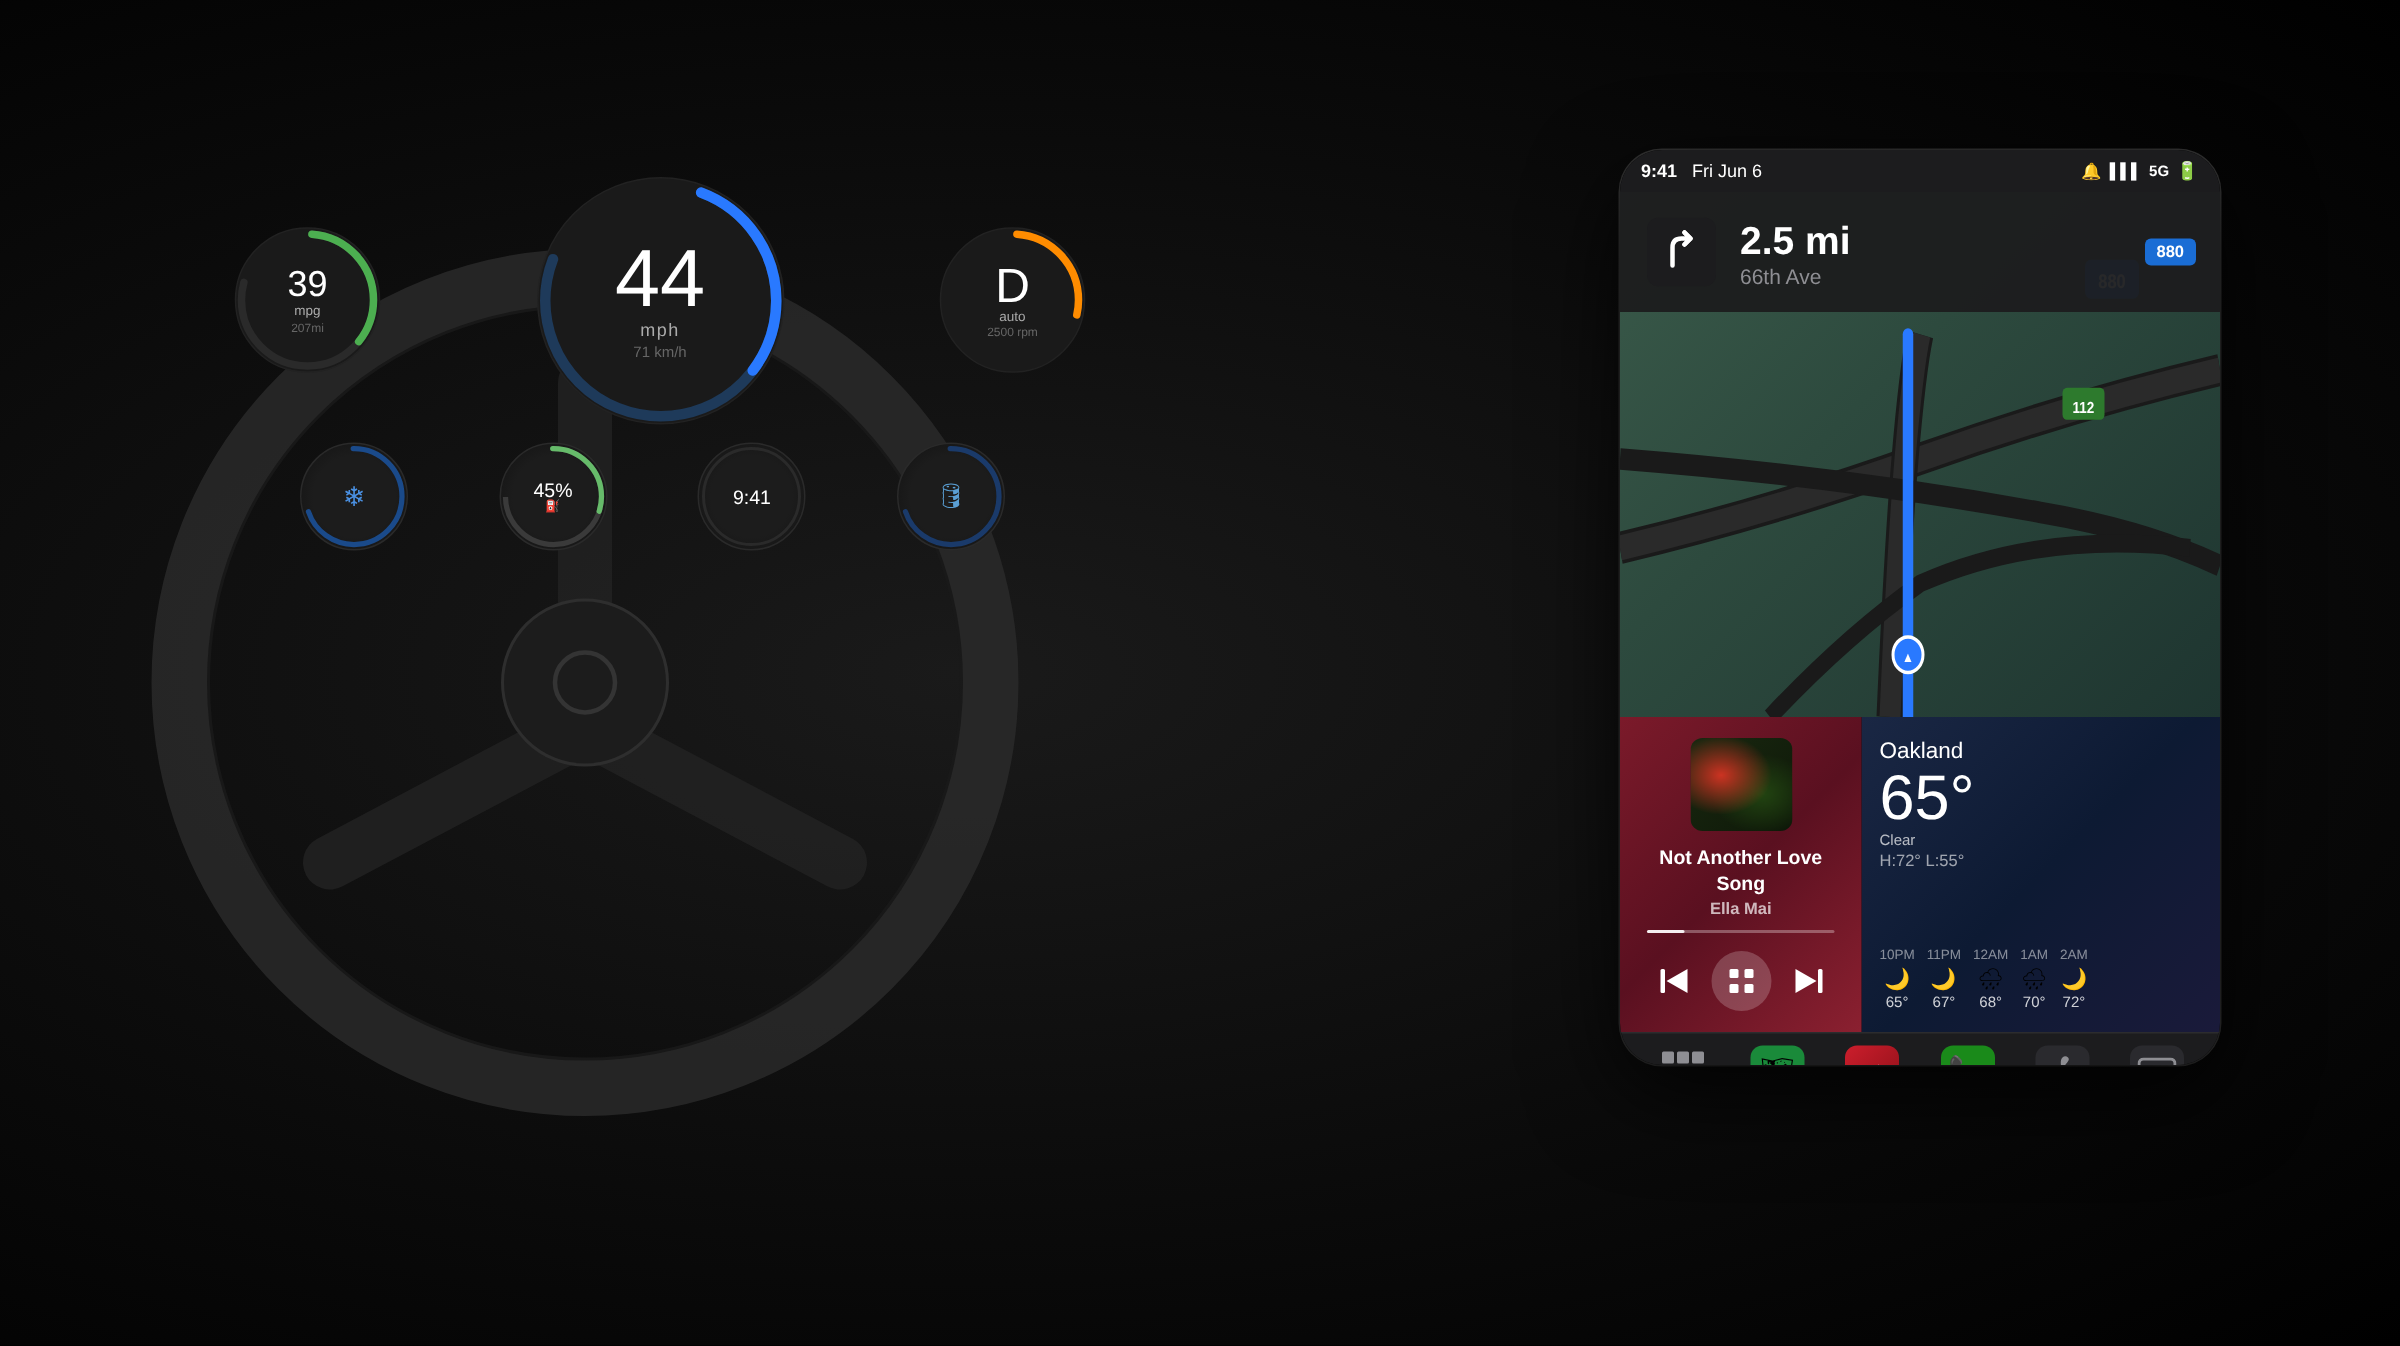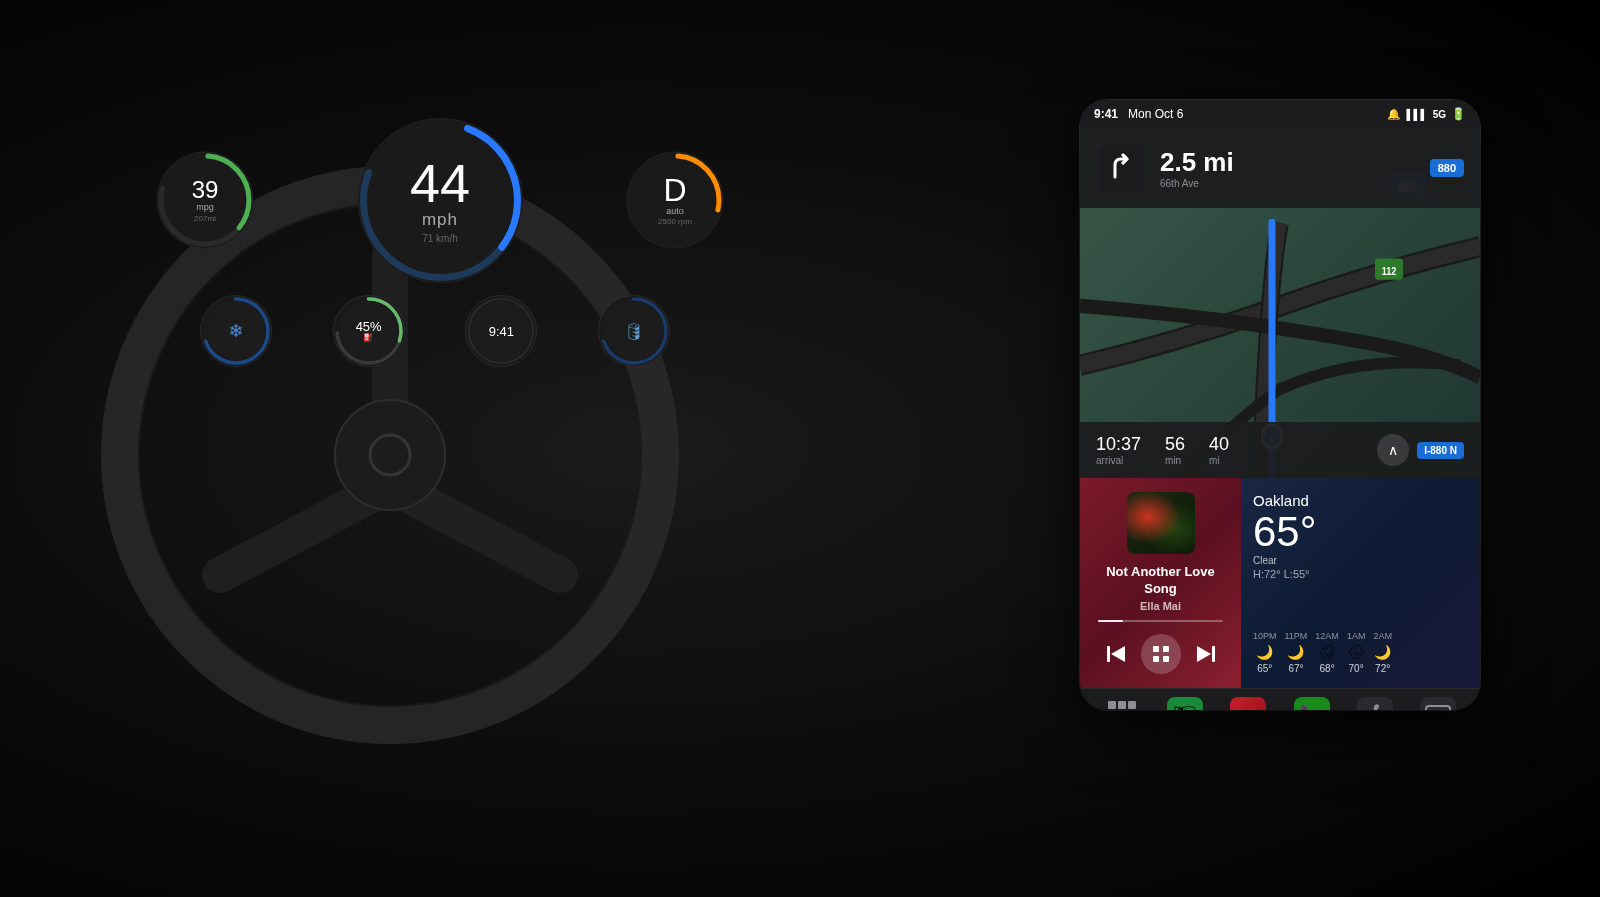--- a/index.html
+++ b/index.html
@@ -166,21 +166,21 @@
       flex: 1;
     }
 
     .nav-distance {
       font-size: 26px;
       font-weight: 600;
       color: #fff;
     }
 
     .nav-street {
-      font-size: 10px;
+      font-size: 14px;
       color: #8e8e93;
     }
 
     .nav-highway-badge {
       background: #1a6dd5;
       color: #fff;
       font-size: 11px;
       font-weight: 700;
       padding: 3px 8px;
       border-radius: 4px;
@@ -490,21 +490,21 @@
   <div style="position:relative;width:175px;height:175px;">
     <svg width="175" height="175" viewBox="0 0 175 175" style="position:absolute;top:0;left:0">
       <circle cx="87.5" cy="87.5" r="82" fill="#1a1a1a" stroke="#222" stroke-width="1"></circle>
 
       <circle cx="87.5" cy="87.5" r="77" fill="none" stroke="#1e3a5a" stroke-width="7" stroke-dasharray="360 120" stroke-dashoffset="90" stroke-linecap="round"></circle>
 
       <circle cx="87.5" cy="87.5" r="77" fill="none" stroke="#2979ff" stroke-width="7" stroke-dasharray="140 340" stroke-dashoffset="90" stroke-linecap="round"></circle>
     </svg>
     <div style="position:absolute;top:0;left:0;width:175px;height:175px;display:flex;flex-direction:column;align-items:center;justify-content:center;">
       <span style="font-size:54px;font-weight:200;color:#fff;line-height:1">44</span>
-      <span style="font-size:17px;color:#aaa;letter-spacing:1px">mph</span>
+      <span style="font-size:12px;color:#aaa;letter-spacing:1px">mph</span>
       <span style="font-size:10px;color:#666;margin-top:3px">71 km/h</span>
     </div>
   </div>
 
   <div class="gauge">
     <svg width="110" height="110" viewBox="0 0 110 110">
       <circle cx="55" cy="55" r="48" fill="#1a1a1a" stroke="#222" stroke-width="1"></circle>
 
       <circle cx="55" cy="55" r="44" fill="none" stroke="#ff8c00" stroke-width="5" stroke-dasharray="80 200" stroke-dashoffset="70" stroke-linecap="round"></circle>
     </svg>
@@ -547,21 +547,21 @@
     </svg>
     <span style="font-size:16px;color:#5a9fd4">🛢</span>
   </div>
 </div>
 
 <div class="carplay-screen">
 
   <div class="status-bar">
     <div style="display:flex;align-items:center;gap:4px">
       <span class="status-time">9:41</span>
-      <span class="status-date">Mon Oct 6</span>
+      <span class="status-date">Fri Jun 6</span>
     </div>
     <div class="status-icons">
       <span style="font-size:11px;color:#fff">🔔</span>
       <span style="font-size:10px;color:#fff">▌▌▌</span>
       <span style="font-size:10px;font-weight:700;color:#fff">5G</span>
       <span style="font-size:12px;color:#fff">🔋</span>
     </div>
   </div>
 
   <div class="nav-section">
@@ -600,36 +600,20 @@
       </div>
       <div class="nav-info">
         <div class="nav-distance">2.5 mi</div>
         <div class="nav-street">66th Ave</div>
       </div>
       <div class="nav-highway-badge">
         <span>880</span>
       </div>
     </div>
 
-    <div class="nav-footer">
-      <div class="nav-stat">
-        <span class="nav-stat-value">10:37</span>
-        <span class="nav-stat-label">arrival</span>
-      </div>
-      <div class="nav-stat">
-        <span class="nav-stat-value">56</span>
-        <span class="nav-stat-label">min</span>
-      </div>
-      <div class="nav-stat">
-        <span class="nav-stat-value">40</span>
-        <span class="nav-stat-label">mi</span>
-      </div>
-      <div class="nav-expand-btn">∧</div>
-      <div class="nav-route-badge">I-880 N</div>
-    </div>
   </div>
 
   <div class="bottom-panels">
 
     <div class="music-panel">
       <div class="album-art">
         <div class="album-art-inner"></div>
       </div>
       <div class="song-title">Not Another Love Song</div>
       <div class="song-artist">Ella Mai</div>

